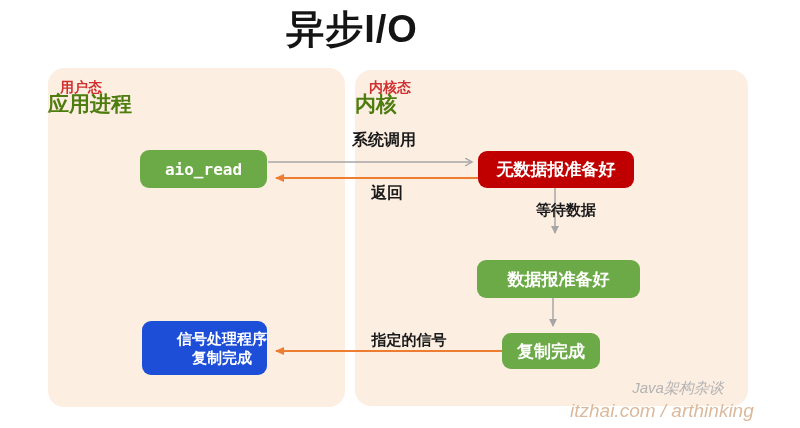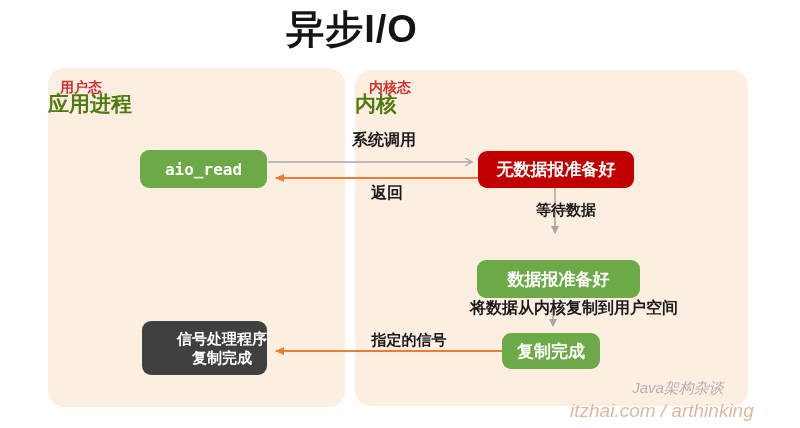--- a/index.html
+++ b/index.html
@@ -88,29 +88,28 @@
   </div>
 
   <div class="node node-ready" style="background: rgb(108, 170, 71);">
     <span>数据报准备好</span>
   </div>
 
   <div class="node node-copied" style="background: rgb(108, 170, 71);">
     <span>复制完成</span>
   </div>
 
-  <div class="node node-signal" style="background: #404040; padding-left: 35px;">
+  <div class="node node-signal" style="background: #1d4ed8; padding-left: 35px;">
     <span>信号处理程序</span>
     <span>复制完成</span>
   </div>
 
   <div class="lbl lbl-syscall">系统调用</div>
   <div class="lbl lbl-return">返回</div>
   <div class="lbl lbl-wait">等待数据</div>
-  <div class="lbl lbl-copy">将数据从内核复制到用户空间</div>
   <div class="lbl lbl-signal">
     <div>指定的信号</div>
   </div>
 
   <div class="wm-brand" style="color: rgb(179, 179, 179);">Java架构杂谈</div>
   <div class="wm-site" style="color: rgb(220, 185, 156);">itzhai.com / arthinking</div>
 
 </div>
 
 </body></html>

